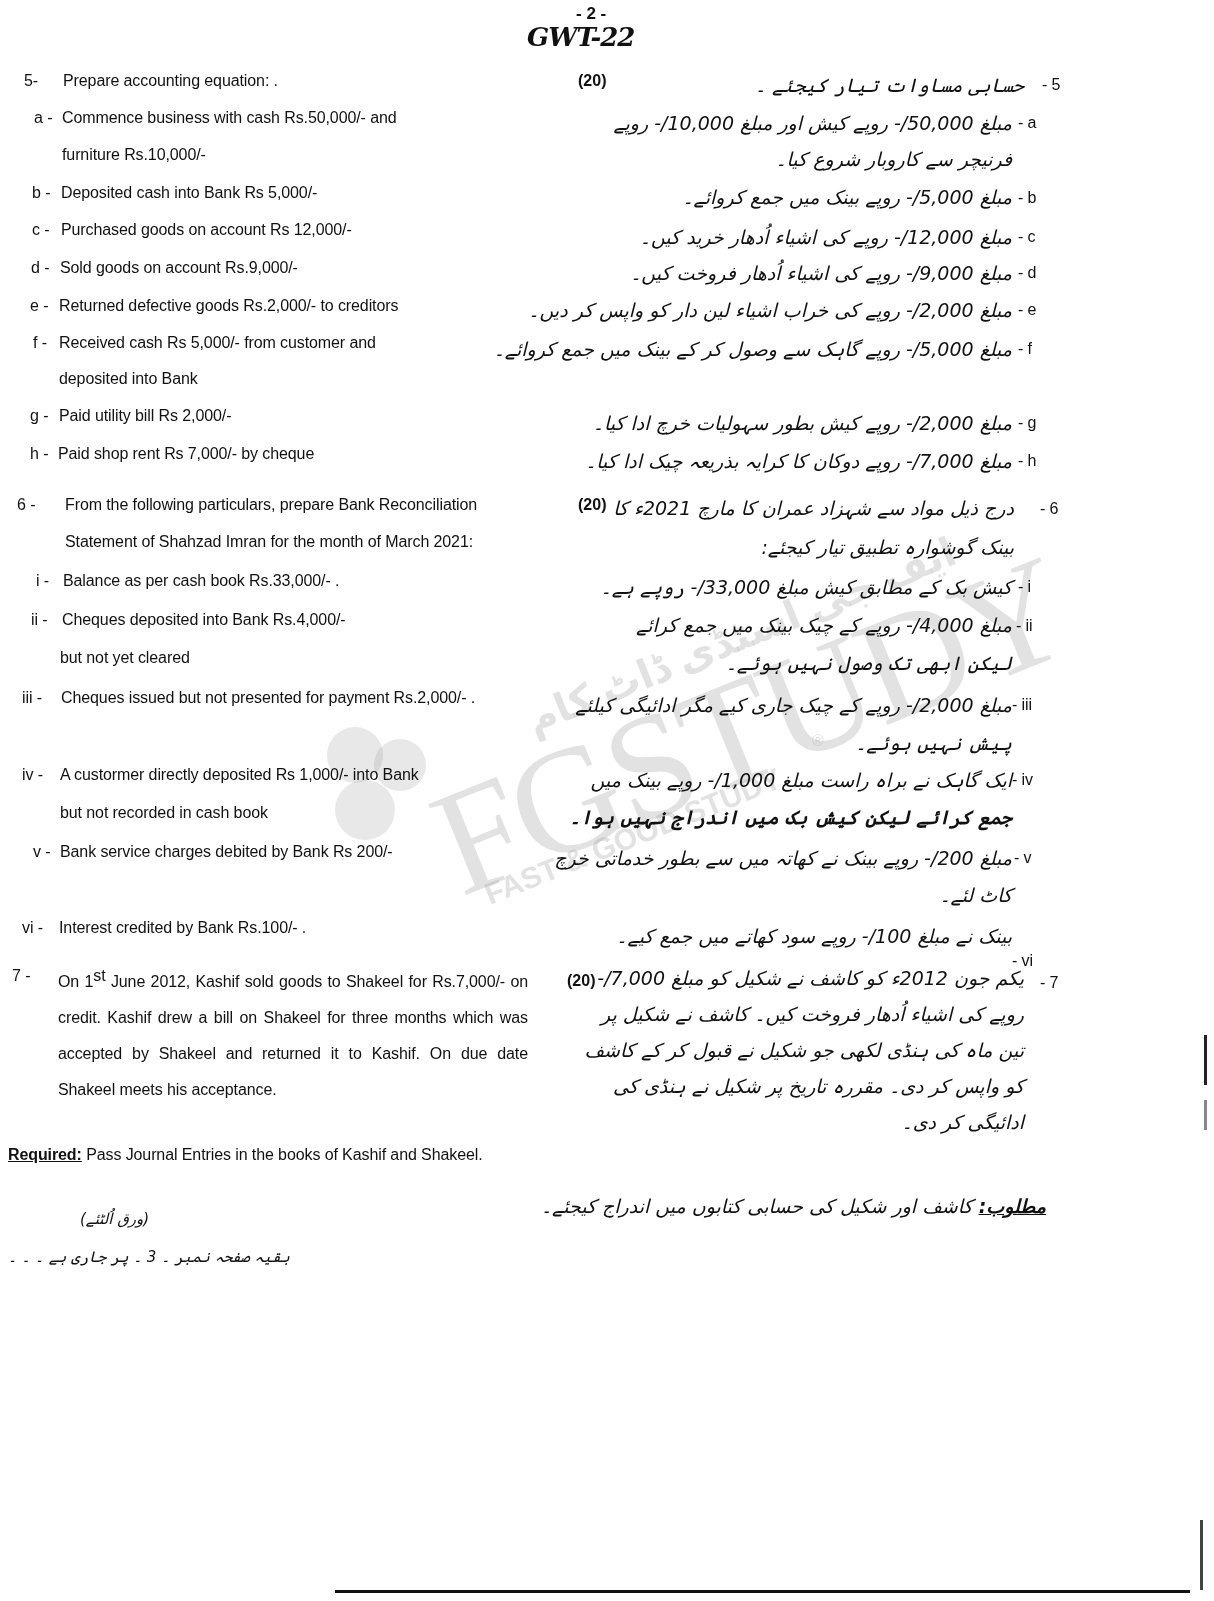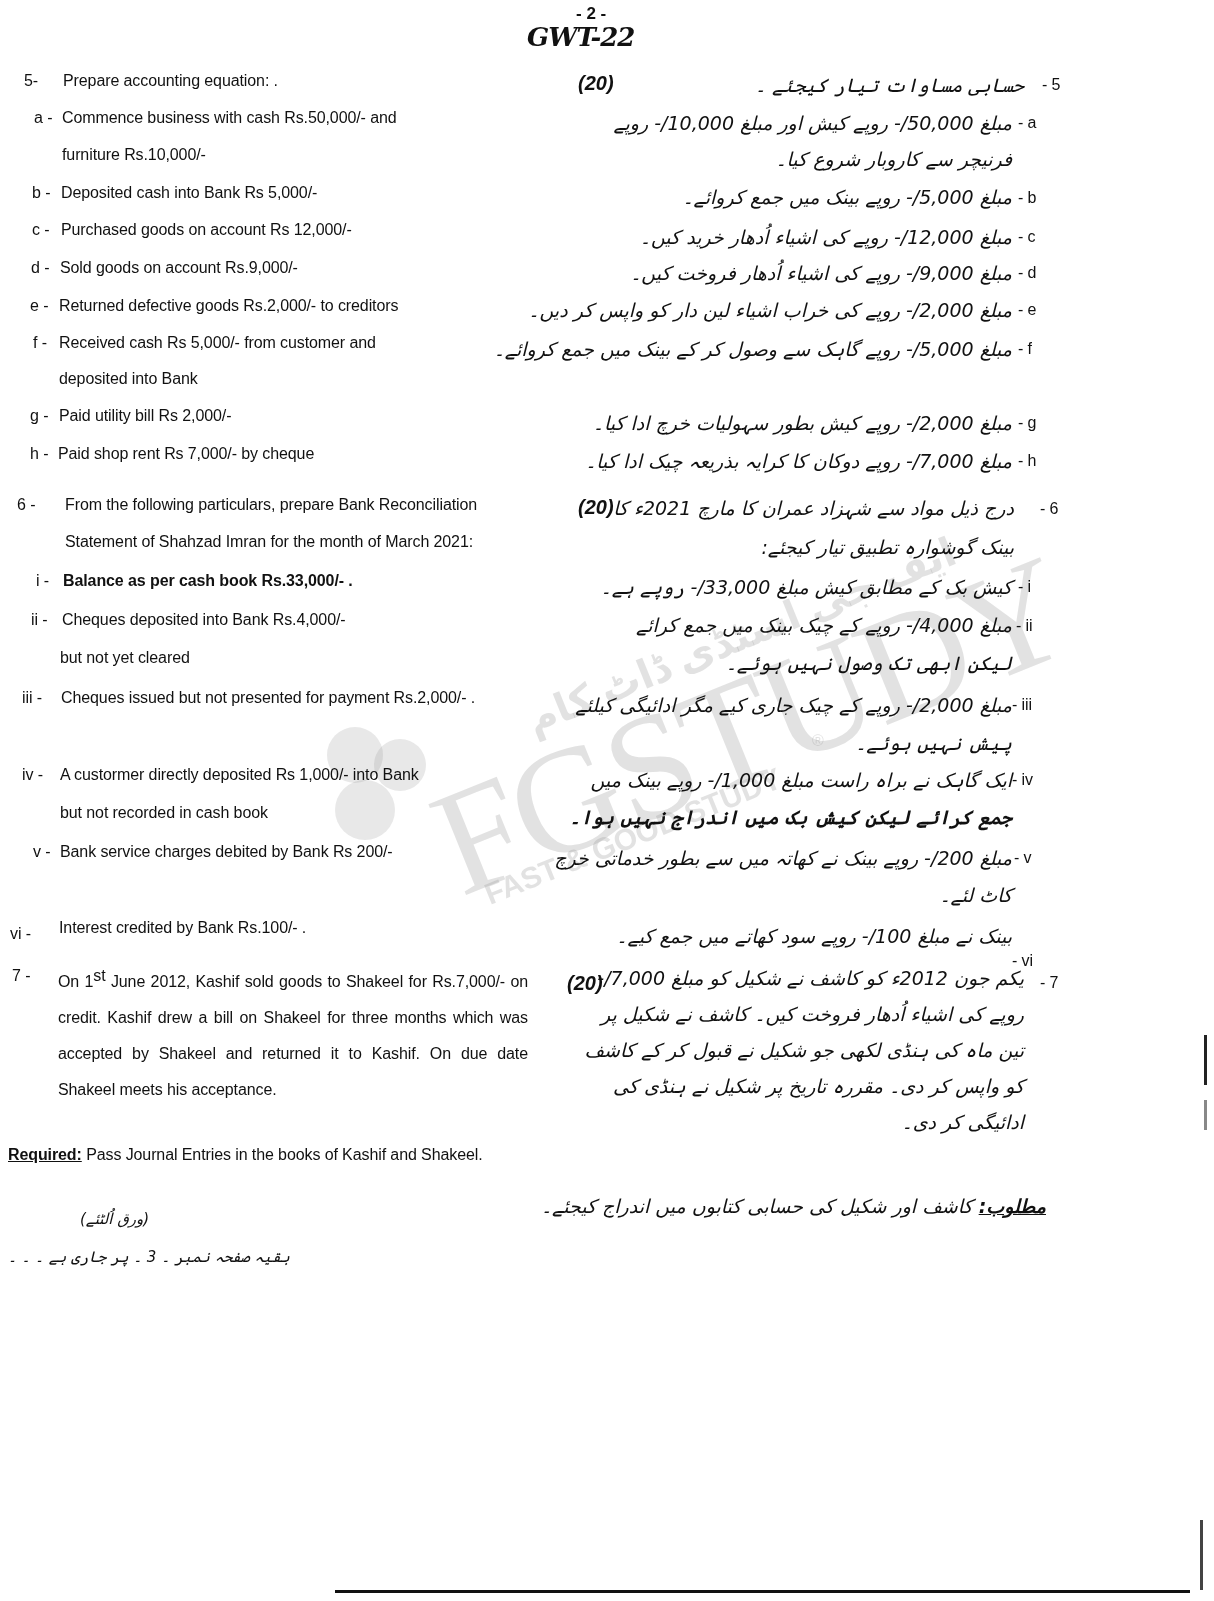--- a/index.html
+++ b/index.html
@@ -3,21 +3,21 @@
 <meta charset="utf-8">
 <style>
   html, body { margin: 0; padding: 0; background: #ffffff; }
   body {
     width: 1214px; height: 1601px; position: relative; overflow: hidden;
     font-family: "Liberation Sans", "DejaVu Sans", sans-serif; color: #111;
   }
   .abs { position: absolute; white-space: nowrap; }
   .en { font-size: 16px; letter-spacing: -0.1px; }
   .ur { font-family: "DejaVu Sans", sans-serif; font-size: 19px; direction: rtl; text-align: right; font-style: italic; }
-  .marks { font-weight: bold; font-size: 20px; font-style: italic; }
+  .marks { font-weight: bold; font-size: 16px; }
   .page-num { font-size: 17px; font-weight: bold; left: 576px; top: 4px; }
   .hand { left: 527px; top: 22px; font-family: "DejaVu Serif", serif; font-size: 26px; font-weight: bold; font-style: italic; letter-spacing: -1px; }
   .qnum { font-size: 16px; }
   .just { white-space: normal; text-align: justify; text-align-last: left; width: 470px; line-height: 36px; }
   .ur-block { white-space: normal; width: 450px; line-height: 36px; direction: rtl; text-align: right; }
   .req-label { font-weight: bold; text-decoration: underline; }
   .wm { position: absolute; color: rgba(150,150,150,0.28); pointer-events: none; }
   .wm-fg { left: 410px; top: 770px; font-family: "Liberation Serif", serif; font-size: 150px; transform: rotate(-22deg); transform-origin: left top; letter-spacing: -4px; }
   .wm-sub { left: 480px; top: 880px; font-size: 30px; font-weight: bold; transform: rotate(-22deg); transform-origin: left top; }
   .wm-ur { left: 520px; top: 700px; font-size: 40px; font-weight: bold; transform: rotate(-22deg); transform-origin: left top; direction: rtl; }
@@ -101,37 +101,37 @@
 
 <div class="abs en" style="left:1018px; top:452px;">- h</div>
 <div class="abs ur" style="right:202px; top:450px;">مبلغ 7,000/- روپے دوکان کا کرایہ بذریعہ چیک ادا کیا۔</div>
 
 <div class="abs en qnum" style="left:17px; top:496px;">6 -</div>
 <div class="abs en" style="left:65px; top:496px;">From the following particulars, prepare Bank Reconciliation</div>
 <div class="abs marks" style="left:578px; top:496px;">(20)</div>
 <div class="abs en" style="left:65px; top:533px;">Statement of Shahzad Imran for the month of March 2021:</div>
 
 <div class="abs en" style="left:36px; top:572px;">i -</div>
-<div class="abs en" style="left:63px; top:572px;font-weight:bold;">Balance as per cash book Rs.33,000/- .</div>
+<div class="abs en" style="left:63px; top:572px;">Balance as per cash book Rs.33,000/- .</div>
 
 <div class="abs en" style="left:31px; top:611px;">ii -</div>
 <div class="abs en" style="left:62px; top:611px;">Cheques deposited into Bank Rs.4,000/-</div>
 <div class="abs en" style="left:60px; top:649px;">but not yet cleared</div>
 
 <div class="abs en" style="left:22px; top:689px;">iii -</div>
 <div class="abs en" style="left:61px; top:689px;">Cheques issued but not presented for payment Rs.2,000/- .</div>
 
 <div class="abs en" style="left:22px; top:766px;">iv -</div>
 <div class="abs en" style="left:60px; top:766px;">A custormer directly deposited Rs 1,000/- into Bank</div>
 <div class="abs en" style="left:60px; top:804px;">but not recorded in cash book</div>
 
 <div class="abs en" style="left:33px; top:843px;">v -</div>
 <div class="abs en" style="left:60px; top:843px;">Bank service charges debited by Bank Rs 200/-</div>
 
-<div class="abs en" style="left:10px; top:919px;margin-top:6px;">vi -</div>
+<div class="abs en" style="left:22px; top:919px;">vi -</div>
 <div class="abs en" style="left:59px; top:919px;">Interest credited by Bank Rs.100/- .</div>
 
 <div class="abs en" style="left:1040px; top:500px;">- 6</div>
 <div class="abs ur" style="right:200px; top:497px;">درج ذیل مواد سے شہزاد عمران کا مارچ 2021ء کا</div>
 <div class="abs ur" style="right:200px; top:536px;">بینک گوشوارہ تطبیق تیار کیجئے:</div>
 
 <div class="abs en" style="left:1018px; top:578px;">- i</div>
 <div class="abs ur" style="right:202px; top:576px;">کیش بک کے مطابق کیش مبلغ 33,000/- روپے ہے۔</div>
 
 <div class="abs en" style="left:1016px; top:617px;">- ii</div>

